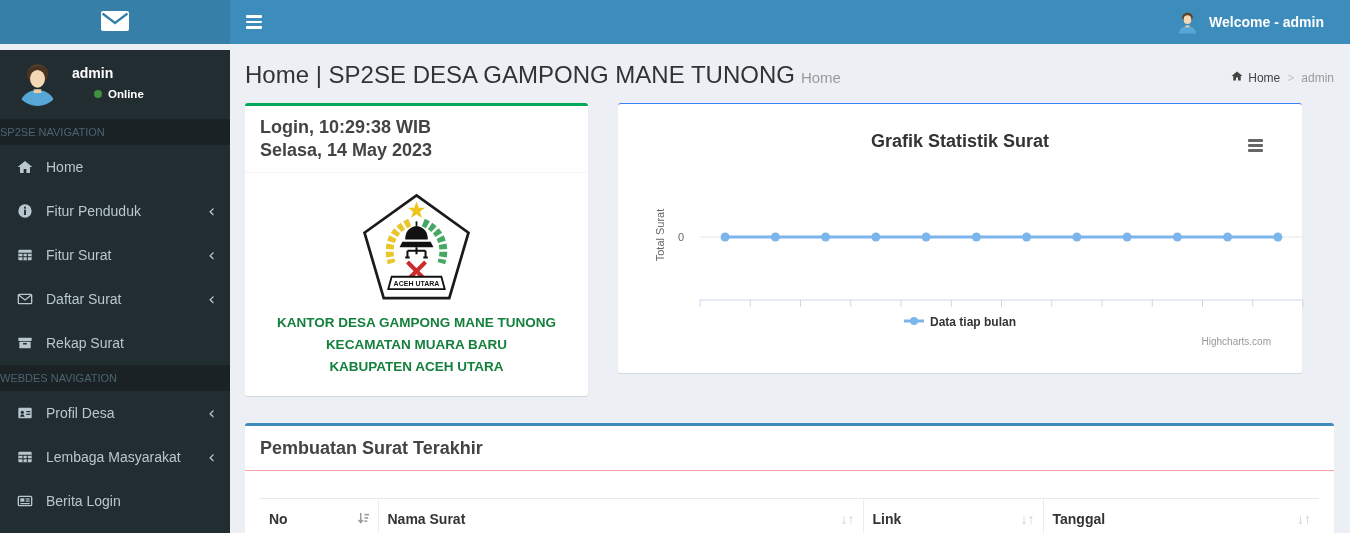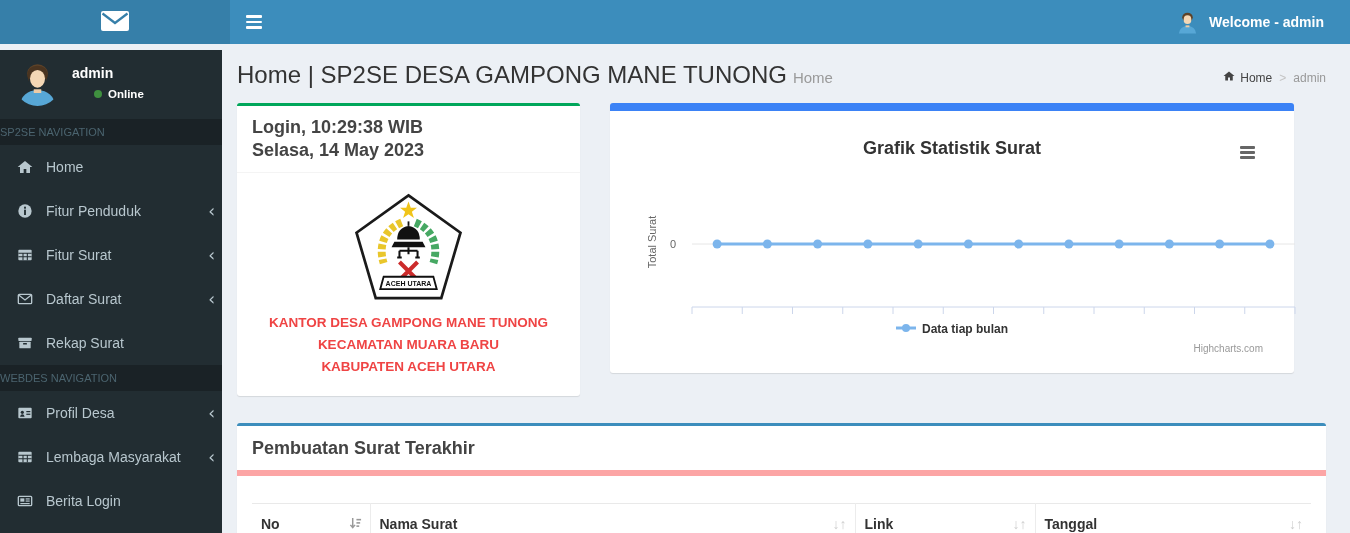--- a/index.html
+++ b/index.html
@@ -24,49 +24,49 @@
   .avatar-lg { width:45px; height:45px; border-radius:50%; overflow:hidden; }
   .user-info { padding-top:4px; }
   .user-name { color:#fff; font-weight:bold; font-size:14px; margin-bottom:7px; }
   .user-status { color:#fff; font-size:11.5px; font-weight:600; display:flex; align-items:center; gap:6px;margin-left:22px; }
   .status-dot { width:8px; height:8px; border-radius:50%; background:#3f903f; display:inline-block; }
   .nav-section-header { background:#1a2226; color:#4b646f; font-size:11px; padding:7px 0; }
   .nav-item { height:44px; display:flex; align-items:center; padding:0 15px; color:#b8c7ce; font-size:14px; cursor:pointer; }
   .nav-icon { width:20px; margin-right:11px; display:flex; align-items:center; justify-content:center; }
   .nav-arrow { margin-left:auto; font-size:17px; line-height:1; color:#b8c7ce; font-family:"DejaVu Sans",sans-serif; }
   
-  .content-wrapper { position:absolute; top:50px; left:222px; width:1120px; height:483px; background:#ecf0f5; overflow:hidden; }
+  .content-wrapper { position:absolute; top:50px; left:230px; width:1120px; height:483px; background:#ecf0f5; overflow:hidden; }
   .content-header { padding:12px 16px 0 15px; display:flex; justify-content:space-between; align-items:flex-end; }
   .page-title { font-size:24px; font-weight:normal; color:#333; margin:0; line-height:1.1; }
   .page-subtitle { font-size:15px; color:#9a9a9a; margin-left:6px; font-weight:normal; }
   .breadcrumb { font-size:12px; color:#999; display:flex; align-items:center; gap:7px; padding-bottom:3px; }
   .breadcrumb .crumb-home { color:#444; display:flex; align-items:center; gap:5px; text-decoration:none; cursor:pointer; }
   .breadcrumb .sep { color:#c3c3c3; }
   .row { display:flex; gap:30px; padding:15px 8px 0 15px; }
   .card { background:#fff; border-radius:3px; box-shadow:0 1px 1px rgba(0,0,0,0.1); }
   
   .info-card { width:343px; height:293px; border-top:3px solid #00a65a; }
   .info-card-header { padding:10px 15px 11px; border-bottom:1px solid #f4f4f4; }
   .info-card-header div { font-size:18px; font-weight:bold; color:#444; line-height:1.25; }
   .info-card-body { text-align:center; padding:10px 15px 0; }
   .crest { width:113px; height:113px; margin:9px auto 7px; display:block; }
-  .office-line { font-weight:bold; font-size:13.5px; color:#ef4444; line-height:1.6; }
-  
-  .chart-card { width:684px; height:270px; border-top:8px solid #3b82f6; position:relative; }
+  .office-line { font-weight:bold; font-size:13.5px; color:#15803d; line-height:1.6; }
+  
+  .chart-card { width:684px; height:270px; border-top:1px solid #3b82f6; position:relative; }
   .hc-title { position:absolute; top:27px; left:0; width:100%; text-align:center; font-size:18px; font-weight:bold; color:#333; }
   .hc-menu { position:absolute; top:32px; right:36px; display:flex; flex-direction:column; gap:2.5px; cursor:pointer; padding:3px; }
   .hc-menu span { width:15px; height:2.5px; background:#666; border-radius:1px; }
   .hc-ylabel { position:absolute; left:-18px; top:125px; width:120px; text-align:center; transform:rotate(-90deg); font-size:11px; color:#666; }
   .hc-ytick { position:absolute; left:40px; top:127px; width:26px; text-align:right; font-size:11px; color:#666; }
   .hc-legend { position:absolute; top:211px; left:0; width:100%; display:flex; align-items:center; justify-content:center; gap:6px; font-size:12px; font-weight:bold; color:#333; cursor:pointer; }
   .hc-credits { position:absolute; top:232px; right:31px; font-size:10px; color:#999; cursor:pointer; }
   #chart-svg { position:absolute; top:0; left:0; }
   
   .table-card { margin:27px 16px 0 15px; width:1089px; height:160px; border-top:3px solid #3c8dbc; overflow:hidden; }
-  .table-card-header { padding:12px 15px 11px; border-bottom:6px solid #fca5a5; font-size:18px; font-weight:bold; color:#444; }
+  .table-card-header { padding:12px 15px 11px; border-bottom:1px solid #fca5a5; font-size:18px; font-weight:bold; color:#444; }
   .table-card-body { padding:27px 15px 15px; }
   table.datatable { width:100%; border-collapse:collapse; border-top:1px solid #e9e9e9; }
   table.datatable th { text-align:left; font-weight:bold; color:#333; font-size:14px; padding:12px 9px; border-left:1px solid #ececec; position:relative; cursor:pointer; }
   table.datatable th:first-child { border-left:none; }
   .sort-neutral { position:absolute; right:8px; top:12px; color:#cfcfcf; font-size:14px; }
   .sort-asc-icon { position:absolute; right:8px; top:13px; }
   .col-no { width:118px; } .col-nama { width:485px; } .col-link { width:180px; } .col-tgl { width:276px; }
 </style>
 </head>
 <body>

